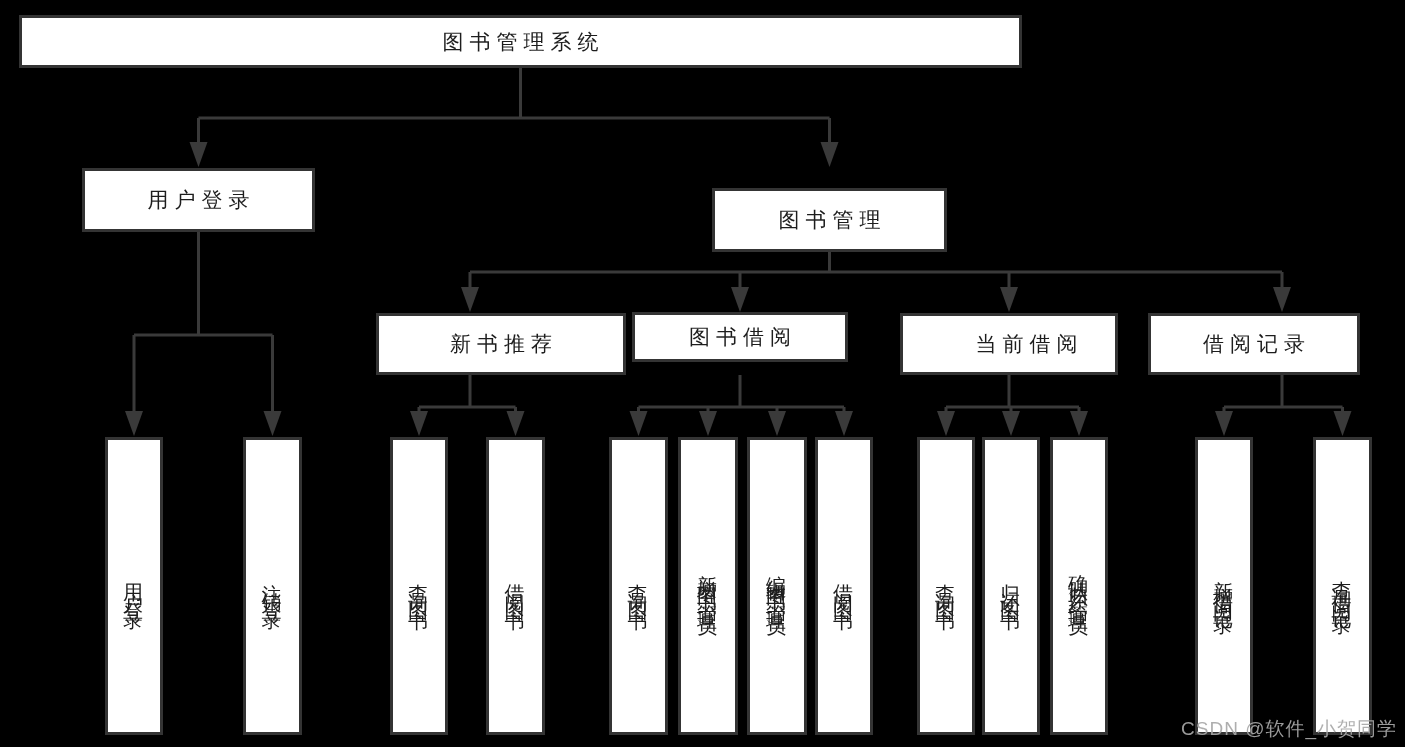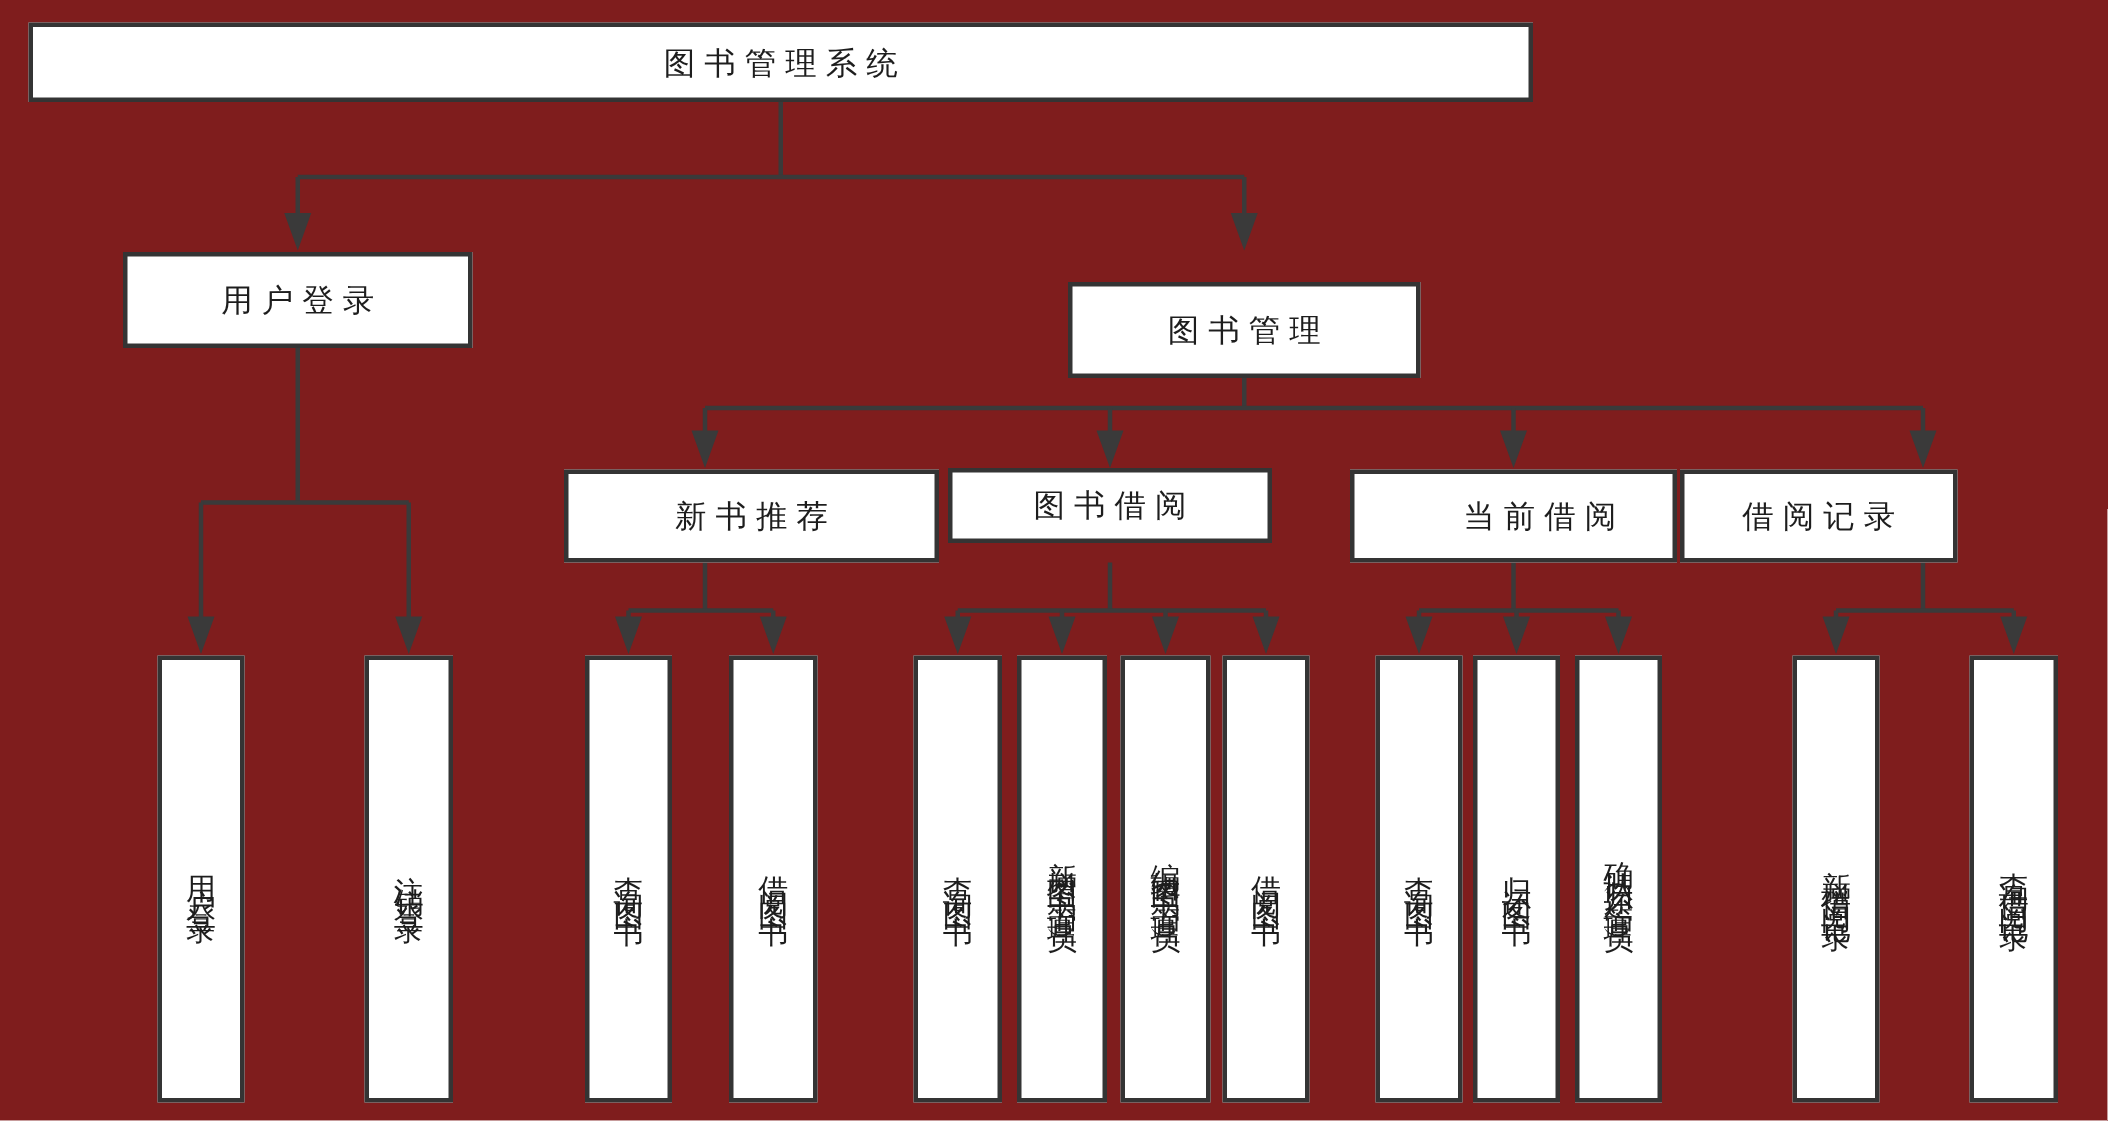--- a/index.html
+++ b/index.html
@@ -1,17 +1,17 @@
 <!DOCTYPE html>
 <html><head>
 <meta charset="utf-8">
 <style>
   html,body { margin:0; padding:0; background:#ffffff; }
   #stage {
-    position:relative; width:1405px; height:747px; background:#7f1d1d;
+    position:relative; width:1405px; height:747px; background:#000000;
     font-family:"Liberation Sans", sans-serif; overflow:hidden;
   }
   svg.connectors { position:absolute; left:0; top:0; }
   .box, .vbox {
     position:absolute; box-sizing:border-box; background:#ffffff;
     border:3px solid #343434; color:#1d1d1d;
     display:flex; align-items:center; justify-content:center;
     white-space:nowrap;
   }
   .box  { font-size:21px; letter-spacing:6px; text-indent:6px; }
@@ -21,21 +21,21 @@
   }
   
   #n-root      { left:19px;  top:15px;  width:1003px; height:53px; }
   
   #n-userlogin { left:82px;  top:168px; width:233px; height:64px; }
   #n-bookmgmt  { left:712px; top:168px; width:235px; height:64px;margin-top:20px; }
   
   #n-newbooks  { left:362px;  top:313px; width:250px; height:62px;margin-left:14px; }
   #n-borrow    { left:632px;  top:312px; width:216px; height:50px; }
   #n-current   { left:900px;  top:313px; width:218px; height:62px;padding-left:35px; }
-  #n-records   { left:1120px; top:313px; width:185px; height:62px; }
+  #n-records   { left:1148px; top:313px; width:212px; height:62px; }
   
   .vbox { top:437px; height:298px; }
   #n-login-v    { left:105px;  width:58px; }
   #n-logout-v   { left:243px;  width:59px; }
   #n-nb-query   { left:390px;  width:58px; }
   #n-nb-borrow  { left:486px;  width:59px; }
   #n-bw-query   { left:609px;  width:59px; }
   #n-bw-add     { left:678px;  width:60px; letter-spacing:6px; }
   #n-bw-edit    { left:747px;  width:60px; letter-spacing:6px; }
   #n-bw-borrow  { left:815px;  width:58px; }
@@ -141,13 +141,14 @@
   <div class="vbox" id="n-bw-query">查询图书</div>
   <div class="vbox" id="n-bw-add">新增图书（管理员）</div>
   <div class="vbox" id="n-bw-edit">编辑图书（管理员）</div>
   <div class="vbox" id="n-bw-borrow">借阅图书</div>
   <div class="vbox" id="n-cur-query">查询图书</div>
   <div class="vbox" id="n-cur-return">归还图书</div>
   <div class="vbox" id="n-cur-conf">确认归还（管理员）</div>
   <div class="vbox" id="n-rec-add">新增借阅记录</div>
   <div class="vbox" id="n-rec-query">查询借阅记录</div>
 
+  <div class="watermark">CSDN @软件_小贺同学</div>
 </div>
 
 </body></html>

